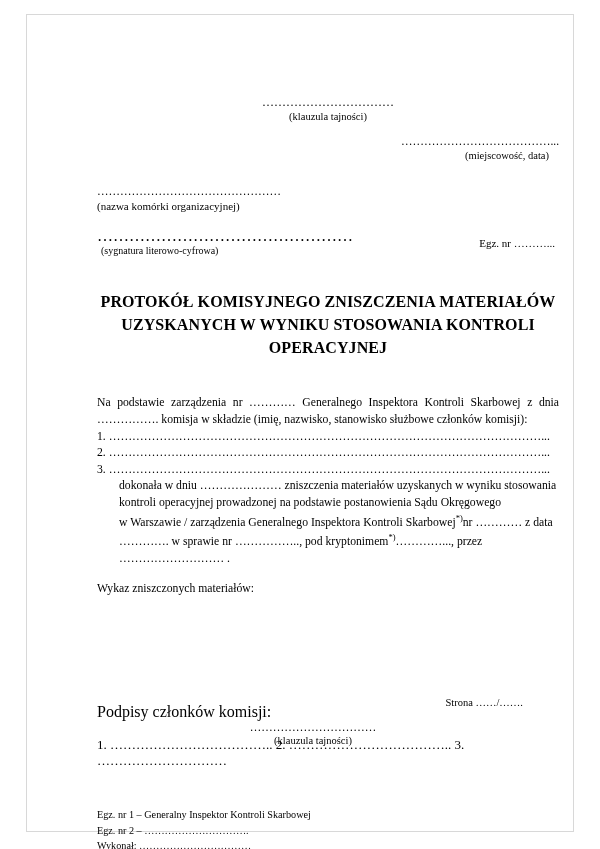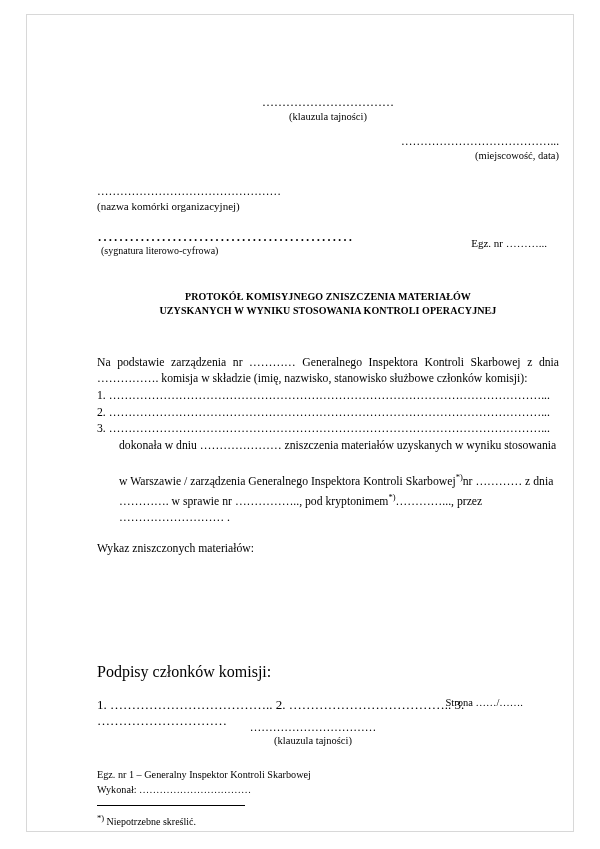--- a/index.html
+++ b/index.html
@@ -55,53 +55,54 @@
 
   .place-date {
     margin-top: 11px;
     text-align: right;
     font-size: 11.5px;
     line-height: 1.25;
   }
   .place-date .cap {
     font-size: 10.5px;
     display: block;
+    margin-right: 10px;
   }
   .place-date .line {
     display: block;
     margin-right: 0px;
   }
 
   .org-block {
     margin-top: 22px;
     font-size: 11.5px;
     line-height: 1.3;
   }
   .org-block .cap {
     font-size: 11px;
   }
   .org-row {
     position: relative;
     margin-top: 14px;
   }
   .org-row .egz {
     position: absolute;
-    right: 12px;
+    right: 4px;
     top: 10px;
     font-size: 11px;
   }
   .sig-cap {
     font-size: 10px;
     padding-left: 4px;
   }
 
   
   h1.title {
     margin: 34px 0 0 0;
-    font-size: 10px;
+    font-size: 16px;
     font-weight: bold;
     text-align: center;
     line-height: 1.45;
     letter-spacing: 0.1px;
   }
 
   
   .body {
     margin-top: 36px;
     font-size: 11.7px;
@@ -208,34 +209,35 @@
       </h1>
 
       <div class="body">
         <p>Na podstawie zarządzenia nr ………… Generalnego Inspektora Kontroli Skarbowej z dnia ……………. komisja w składzie (imię, nazwisko, stanowisko służbowe członków komisji):</p>
         <p class="num-line">1. …………………………………………………………………………………………………...</p>
         <p class="num-line">2. …………………………………………………………………………………………………...</p>
         <p class="num-line">3. …………………………………………………………………………………………………...</p>
 
         <p class="indent">
           <span>dokonała w dniu ………………… zniszczenia materiałów uzyskanych w wyniku stosowania</span><br>
-          <br>
-          <span>w Warszawie / zarządzenia Generalnego Inspektora Kontroli Skarbowej</span><sup class="star">*)</sup><span>nr ………… z dnia</span><br>
+          <span>kontroli operacyjnej prowadzonej na podstawie postanowienia Sądu Okręgowego</span><br>
+          <span>w Warszawie / zarządzenia Generalnego Inspektora Kontroli Skarbowej</span><sup class="star">*)</sup><span>nr ………… z data</span><br>
           <span>…………. w sprawie nr …………….., pod kryptonimem</span><sup class="star">*)</sup><span>…………..., przez</span><br>
           <span>……………………… .</span>
         </p>
       </div>
 
       <div class="wykaz">Wykaz zniszczonych materiałów:</div>
 
       <div class="podpisy">Podpisy członków komisji:</div>
       <div class="podpisy-line">1. ……………………………….. 2. ……………………………….. 3. …………………………</div>
 
       <div class="footnote-block">
         <div>Egz. nr 1 – Generalny Inspektor Kontroli Skarbowej</div>
+        <div>Egz. nr 2 –  ………………………….</div>
         <div>Wykonał: ……………………………</div>
         <div class="rule"></div>
         <div class="footnote"><sup class="star">*)</sup> <span>Niepotrzebne skreślić.</span></div>
       </div>
 
     </div>
 
     <div class="bottom">
       <div class="strona">Strona ……/…….</div>
       <div class="bottom-clause">

